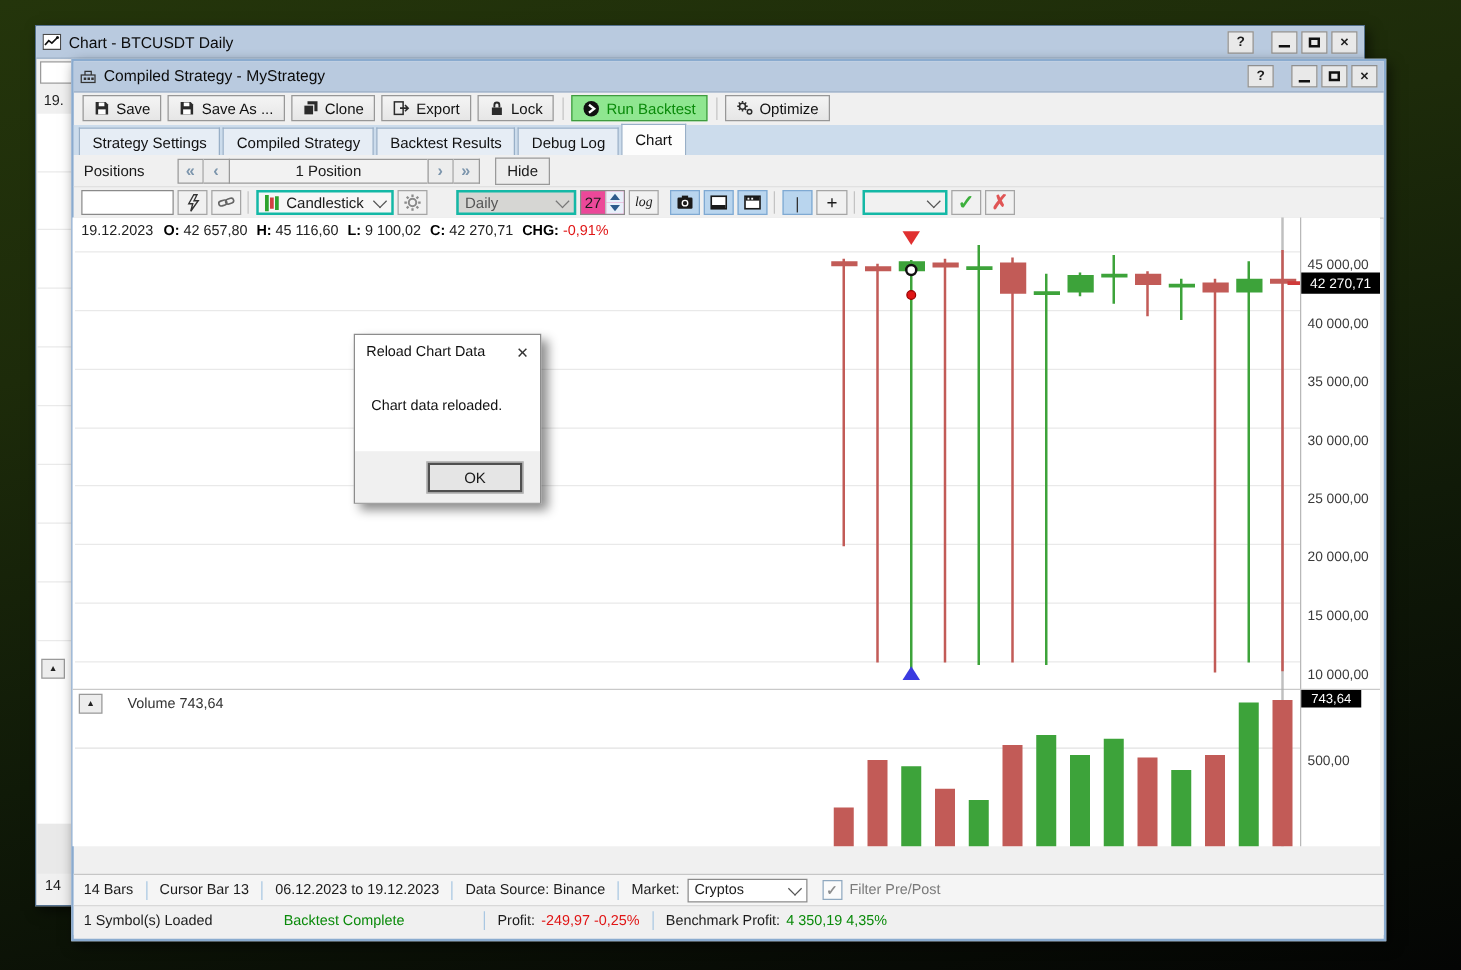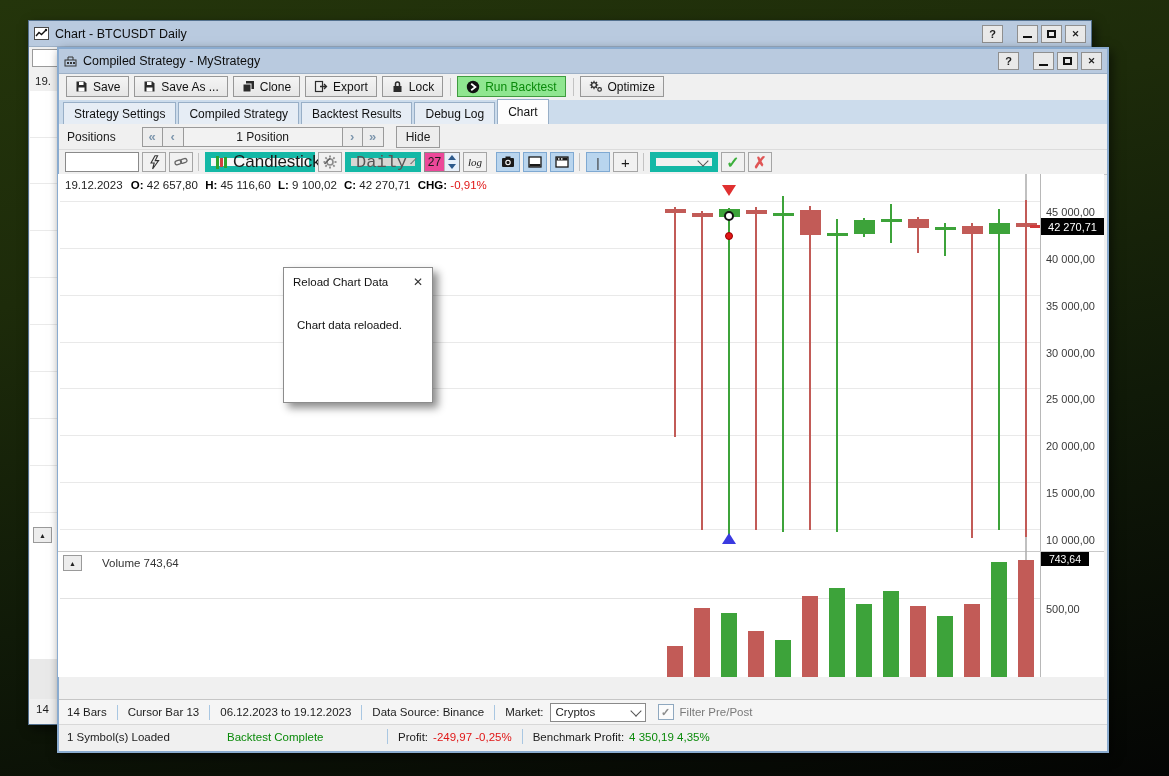--- a/index.html
+++ b/index.html
@@ -31,21 +31,21 @@
   .navbtn{width:21px;height:20px;border:1px solid #9a9a9a;background:#ededed;display:flex;align-items:center;justify-content:center;
     color:#7d96ad;font-size:13px;font-weight:bold;box-sizing:border-box;}
   .posfield{width:158px;height:20px;border:1px solid #9a9a9a;border-left:none;border-right:none;background:#f2f2f2;
     display:flex;align-items:center;justify-content:center;font-size:12px;box-sizing:border-box;}
   .hidebtn{height:20px;padding:0 9px;border:1px solid #9a9a9a;background:#ededed;font-size:12px;display:flex;align-items:center;margin-left:12px;}
   
   .ctbar{position:absolute;left:0;top:101px;width:100%;height:25px;background:#f0f0f0;display:flex;align-items:center;padding-left:6px;box-sizing:border-box;border-bottom:1px solid #c9c9c9;}
   .cinput{width:72px;height:18px;background:#fff;border:1px solid #8a8a8a;margin-right:3px;}
   .cbtn{height:20px;min-width:24px;padding:0 3px;border:1px solid #a5a5a5;background:#f1f1f1;display:flex;align-items:center;justify-content:center;margin-right:3px;box-sizing:border-box;}
   .cbtn.blue{background:#b9d5ee;border-color:#7fa9d2;}
-  .dd{height:20px;border:6px solid #14b8a6;background:#f6f6f6;display:flex;align-items:center;font-size:17px;padding:0 5px;gap:6px;margin-right:3px;box-sizing:border-box;}
+  .dd{height:20px;border:2px solid #14b8a6;background:#f6f6f6;display:flex;align-items:center;font-size:12px;padding:0 5px;gap:6px;margin-right:3px;box-sizing:border-box;}
   .dd.disabled{background:#d6d6d3;color:#555;}
   .chev{width:7px;height:7px;border-right:1.5px solid #555;border-bottom:1.5px solid #555;transform:rotate(45deg);margin-top:-3px;}
   .spin{display:flex;height:20px;border:1px solid #8a8a8a;background:#ec4899;margin-right:3px;box-sizing:border-box;}
   .spin .num{width:19px;display:flex;align-items:center;justify-content:center;font-size:12px;}
   .spin .arrows{width:14px;border-left:1px solid #bbb;display:flex;flex-direction:column;}
   .spin .arrows div{flex:1;display:flex;align-items:center;justify-content:center;background:#e8f0fa;}
   .tri-up{width:0;height:0;border-left:4px solid transparent;border-right:4px solid transparent;border-bottom:5px solid #2d5a8c;}
   .tri-dn{width:0;height:0;border-left:4px solid transparent;border-right:4px solid transparent;border-top:5px solid #2d5a8c;}
   .candle-ico{display:flex;align-items:flex-end;gap:1px;height:13px;}
   .candle-ico i{display:block;width:3px;}
@@ -277,21 +277,21 @@
               <line x1="7" y1="11.5" x2="7" y2="13.5"></line>
               <line x1="0.5" y1="7" x2="2.5" y2="7"></line>
               <line x1="11.5" y1="7" x2="13.5" y2="7"></line>
               <line x1="2.4" y1="2.4" x2="3.8" y2="3.8"></line>
               <line x1="10.2" y1="10.2" x2="11.6" y2="11.6"></line>
               <line x1="11.6" y1="2.4" x2="10.2" y2="3.8"></line>
               <line x1="2.4" y1="11.6" x2="3.8" y2="10.2"></line>
             </g>
           </svg>
       </span>
-      <span class="dd disabled" style="width:76px;margin-left:0;font-family:Liberation Mono, monospace;">
+      <span class="dd disabled" style="width:96px;margin-left:20px;">
         <span style="flex:1;">Daily</span>
         <span class="chev" style="border-color:#777;"></span>
       </span>
       <span class="spin">
         <span class="num">27</span>
         <span class="arrows">
             <div>
               <span class="tri-up"></span>
             </div>
             <div>
@@ -449,15 +449,18 @@
     <div class="voltag" style="top:378px;">743,64</div>
     <div class="axis-lbl" style="top:417px;">500,00</div>
   </div>
 
   <div class="dialog">
     <div class="dlg-title">
       <span>Reload Chart Data</span>
       <span class="dlg-x">✕</span>
     </div>
     <div class="dlg-body">Chart data reloaded.</div>
+    <div class="dlg-foot">
+      <span class="okbtn">OK</span>
+    </div>
   </div>
 
 </div>
 
 </body></html>

